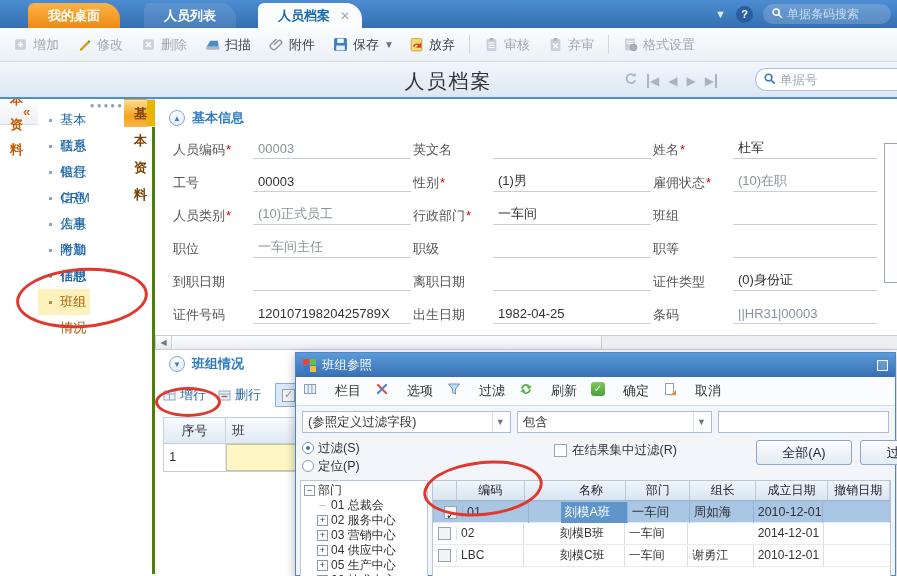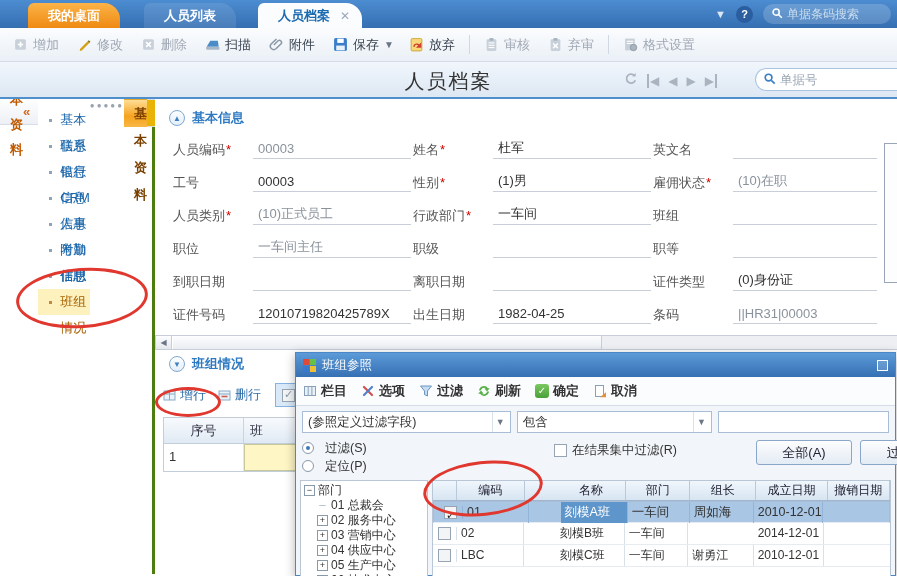--- a/index.html
+++ b/index.html
@@ -72,45 +72,45 @@
   .team-toolbar { position:absolute; left:8px; top:284px; display:flex; align-items:center; gap:12px; color:#2E6DA8; }
   .row-btn { display:flex; align-items:center; gap:4px; cursor:default; }
   .mini-ic { width:13px; height:13px; display:inline-block; }
   .inc-box { display:flex; align-items:center; gap:5px; background:#D9E9F8; border:1px solid #86B4E0; height:24px; padding:0 6px; color:#3A4450; margin-left:2px; }
   .cb { width:13px; height:13px; border:1px solid #98A4B2; background:#F2F4F6; position:relative; display:inline-block; }
   .cb.checked::after { content:"✓"; position:absolute; left:1px; top:-2px; font-size:11px; color:#8A98A8; }
   .cb.checked.dark::after { color:#222; }
   .team-grid { position:absolute; left:8px; top:318px; width:420px; border:1px solid #C2CEDA; }
   .tg-header { display:flex; height:26px; background:linear-gradient(#F7FAFD,#E0EAF4); border-bottom:1px solid #C2CEDA; color:#334; }
   .tg-header > div { line-height:25px; text-align:center; border-right:1px solid #C9D4E0; }
-  .tg-c0 { width:80px; } .tg-c1 { flex:1; text-align:left !important; padding-left:6px; }
+  .tg-c0 { width:62px; } .tg-c1 { flex:1; text-align:left !important; padding-left:6px; }
   .tg-row { display:flex; height:27px; background:#fff; }
   .tg-row > div { line-height:26px; border-right:1px solid #E2E8EE; }
   .tg-row .tg-c0 { padding-left:5px; }
   .tg-cell-edit { flex:1; background:#FEF6C4; border:1px solid #C8C89A; }
   
   .dialog { position:absolute; left:295px; top:352px; width:601px; height:224px; background:#F2F6FA; border:1px solid #4A86C8; box-shadow:0 3px 10px rgba(0,0,0,.3); z-index:5; }
   .dlg-title { height:24px; background:linear-gradient(#5C9AD8,#3570B4); color:#fff; font-size:12.5px; display:flex; align-items:center; gap:6px; padding:0 7px; }
   .dlg-logo { width:13px; height:13px; display:grid; grid-template-columns:1fr 1fr; grid-template-rows:1fr 1fr; gap:1px; }
   .dlg-logo i { display:block; }
   .dlg-logo i:nth-child(1){background:#E04838;} .dlg-logo i:nth-child(2){background:#68C048;}
   .dlg-logo i:nth-child(3){background:#3878D0;} .dlg-logo i:nth-child(4){background:#F0C030;}
   .dlg-max { margin-left:auto; width:11px; height:11px; border:1px solid #fff; background:rgba(255,255,255,.15); }
   .dlg-toolbar { height:29px; background:#FBFCFE; border-bottom:1px solid #D4DCE6; display:flex; align-items:center; padding:0 7px; color:#333; font-size:13px; }
-  .dbtn { display:flex; align-items:center; gap:4px; margin-right:14px; cursor:default;font-weight:bold; }
+  .dbtn { display:flex; gap:18px; margin-right:14px; cursor:default; }
   .dbtn .ig { width:14px; height:14px; display:inline-block; }
   .ic-check { width:14px; height:14px; background:linear-gradient(#7CC860,#4AA038); border-radius:3px; color:#fff; font-size:10px; text-align:center; line-height:14px; display:inline-block; }
   .dlg-filter { display:flex; gap:6px; padding:5px 6px 3px 6px; }
   .sel { height:22px; border:1px solid #A9BDD6; background:#fff; display:flex; align-items:center; font-size:12.5px; padding:0 2px 0 5px; color:#333; }
   .sel .sc { margin-left:auto; color:#6A7684; font-size:9px; padding:0 3px; border-left:1px solid #D8E0EA; line-height:20px; }
   .sel.s1 { width:248px; } .sel.s2 { width:232px; }
   .kw-input { flex:1; height:22px; border:1px solid #A9BDD6; background:#fff; outline:none; padding:0 4px; font-size:12.5px; }
   .dlg-opts { position:relative; height:42px; padding:2px 6px; font-size:12.5px; color:#333; }
   .radio-col { position:absolute; left:6px; top:3px; }
-  .radio-row { display:flex; align-items:center; gap:11px; height:18px; }
+  .radio-row { display:flex; align-items:center; gap:4px; height:18px; }
   .rb { width:12px; height:12px; border-radius:50%; border:1px solid #8A98A8; background:#fff; position:relative; display:inline-block; }
   .rb.on::after { content:""; position:absolute; left:3px; top:3px; width:4px; height:4px; border-radius:50%; background:#3A78B8; }
   .chk-mid { position:absolute; left:258px; top:6px; display:flex; align-items:center; gap:5px; }
   .chk-mid .cb { background:#fff; }
   .dlg-btn { position:absolute; top:4px; height:25px; border:1px solid #8AA6C8; border-radius:3px; background:linear-gradient(#FDFDFE,#E3EBF4); font-size:13px; color:#223; text-align:center; line-height:23px; }
   .btn-all { left:460px; width:96px; }
   .btn-filter { left:564px; width:96px; }
   .dlg-body { display:flex; gap:4px; padding:2px 4px; height:104px; }
   .tree { width:128px; min-width:128px; background:#fff; border:1px solid #B8C6D6; font-size:12px; color:#333; padding:2px 0 0 3px; overflow:hidden; line-height:15px; }
   .tnode { display:flex; align-items:center; gap:3px; height:15px; white-space:nowrap; }
@@ -289,26 +289,26 @@
       <span class="collapse-ic">▲</span>
       <span>基本信息</span>
     </div>
 
     <div class="form-grid">
       <div class="field">
           <span class="flabel"><span>人员编码</span><span class="star">*</span></span>
           <span class="fvalue muted">00003</span>
         </div>
       <div class="field">
+          <span class="flabel"><span>英文名</span></span>
+          <span class="fvalue"></span>
+        </div>
+      <div class="field">
           <span class="flabel"><span>姓名</span><span class="star">*</span></span>
           <span class="fvalue">杜军</span>
-        </div>
-      <div class="field">
-          <span class="flabel"><span>英文名</span></span>
-          <span class="fvalue"></span>
         </div>
 
       <div class="field">
           <span class="flabel"><span>工号</span></span>
           <span class="fvalue">00003</span>
         </div>
       <div class="field">
           <span class="flabel"><span>性别</span><span class="star">*</span></span>
           <span class="fvalue">(1)男</span>
         </div>

